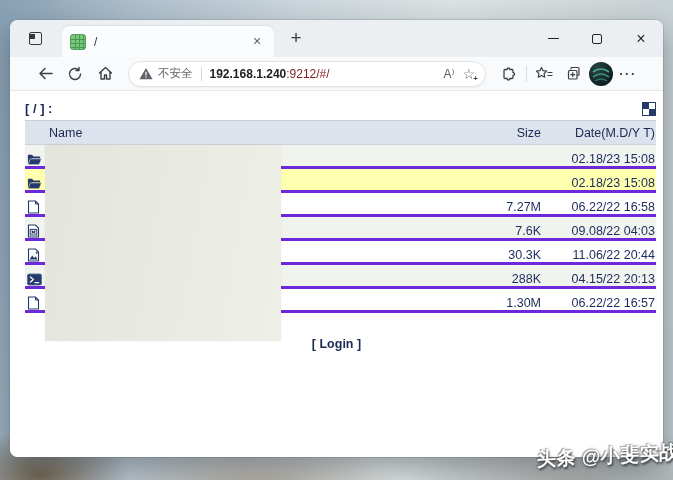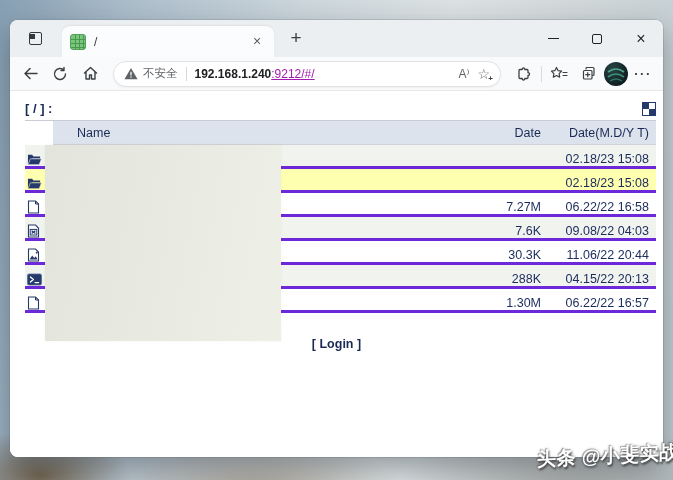--- a/index.html
+++ b/index.html
@@ -43,33 +43,33 @@
   .newtab { font-size:19px; font-weight:300; color:#3c4043; margin-left:10px; width:24px; height:24px;
     line-height:22px; text-align:center; border-radius:5px; cursor:pointer; }
   .tab-spacer { flex:1; }
   .wctrl { width:44px; height:37px; display:flex; align-items:center; justify-content:center; cursor:pointer; }
   .min-glyph { width:11px; border-top:1.3px solid #1f2326; display:block; }
   .max-glyph { width:10px; height:10px; border:1.3px solid #1f2326; border-radius:2px; display:block; }
   .close-glyph { font-size:16px; color:#1f2326; line-height:1; }
 
   
   .toolbar { height:34px; background:#f9fafb; border-bottom:1px solid #e4e6e8;
-    display:flex; align-items:center; padding:0 5px; flex:0 0 auto; }
+    display:flex; align-items:center; padding:0 20px; flex:0 0 auto; }
   .navbtn { width:30px; height:28px; display:flex; align-items:center; justify-content:center;
     border-radius:5px; cursor:pointer; flex:0 0 auto; color:#3c4043; }
   .navbtn svg { display:block; }
   .addressbar { flex:1; height:26px; margin:0 8px; background:#fff; border:1px solid #e0e2e4;
     border-radius:13px; display:flex; align-items:center; padding:0 10px;
     box-shadow:0 1px 2px rgba(0,0,0,.05); cursor:text; min-width:0; }
   .sec-chip { display:flex; align-items:center; gap:5px; cursor:pointer; flex:0 0 auto; }
   .sec-text { font-size:11.5px; color:#5f6368; }
   .addr-div { width:1px; height:14px; background:#d6d8da; margin:0 8px; flex:0 0 auto; }
   .url { font-size:12px; white-space:nowrap; overflow:hidden; flex:1; min-width:0; }
   .url .host { color:#202124; font-weight:700; }
-  .url .suffix { color:#a21caf;text-decoration:underline; }
+  .url .suffix { color:#7f1d1d; }
   .pill-icon { font-size:12px; color:#5f6368; margin-left:8px; flex:0 0 auto; cursor:pointer; }
   .star-plus { position:relative; font-size:14px; line-height:1; color:#5f6368; }
   .star-plus .plus { position:absolute; right:-4px; bottom:-2px; font-size:8px; font-weight:700;
     background:#fff; border-radius:50%; padding:0 1px; color:#3c4043; }
   .tb-icon { width:30px; height:28px; display:flex; align-items:center; justify-content:center;
     border-radius:5px; cursor:pointer; flex:0 0 auto; color:#3c4043; }
   .tb-div { width:1px; height:16px; background:#d9dbdd; margin:0 2px; flex:0 0 auto; }
   .avatar { width:24px; height:24px; border-radius:50%; overflow:hidden; flex:0 0 auto; cursor:pointer;
     background:radial-gradient(circle at 35% 30%, #274645, #0d1b20 75%); position:relative; }
   .more-dots { font-size:13px; letter-spacing:1.5px; color:#3c4043; font-weight:700; }
@@ -78,28 +78,28 @@
   .content { flex:1; background:#fff; position:relative; font-size:12.5px; color:#1b2b5b; }
   .path-row { display:flex; align-items:center; justify-content:space-between;
     margin:10px 7px 4px 15px; }
   .breadcrumb { font-weight:700; font-size:13px; color:#1a2a55; }
   .checker { width:14px; height:14px; border:1px solid #25396b; display:grid;
     grid-template-columns:1fr 1fr; grid-template-rows:1fr 1fr; cursor:pointer; background:#fff; }
   .checker i:nth-child(1), .checker i:nth-child(4) { background:#25396b; }
 
   .filetable { margin:0 7px 0 15px; border-top:1px solid #c9cdd3; }
   .thead { display:flex; align-items:center; height:24px; background:#dce3ed;
-    border-bottom:1px solid #cfd3d9; font-size:12.5px; color:#1a2a55;margin-left:28px; }
+    border-bottom:1px solid #cfd3d9; font-size:12.5px; color:#1a2a55; }
   .trow { display:flex; align-items:flex-end; height:24px; border-bottom:3px solid #6d28d9; cursor:pointer; }
   .trow.alt { background:#f1f3ef; }
   .trow.hl { background:#ffffb0; }
   .c-icon { width:22px; display:flex; align-items:center; padding-left:2px; flex:0 0 auto; }
   .c-name { flex:1; padding-left:2px; min-width:0; }
   .c-size { width:80px; text-align:right; flex:0 0 auto; }
-  .c-date { width:115px; text-align:right; flex:0 0 auto; padding-right:7px; }
+  .c-date { width:115px; text-align:right; flex:0 0 auto; padding-right:1px; }
 
   .tablewrap { position:relative; }
   .redaction { position:absolute; left:35px; top:25px; width:236px; height:196px; z-index:5;
     background:linear-gradient(100deg,#e3e5dd 0%,#e9ebe3 55%,#eef0e8 100%);
     box-shadow:0 0 3px rgba(0,0,0,.05); }
 
   .login-row { text-align:center; margin-top:24px; }
   .login-link { font-weight:700; font-size:12.5px; color:#1a2a55; cursor:pointer; text-decoration:none; }
 
   
@@ -207,21 +207,21 @@
           <i></i>
           <i></i>
         </span>
     </div>
 
     <div class="tablewrap">
       <div class="filetable">
         <div class="thead">
           <span class="c-icon"></span>
           <span class="c-name">Name</span>
-          <span class="c-size">Date</span>
+          <span class="c-size">Size</span>
           <span class="c-date">Date(M.D/Y T)</span>
         </div>
 
         <div class="trow alt">
           <span class="c-icon">
             <svg width="15" height="13" viewBox="0 0 16 13">
                 <path d="M1 11.5 V1.5 h4.4 l1.5 1.8 H14 v2 H5.6 L3 11.5 Z" fill="#25396b"></path>
                 <path d="M3.6 5.8 H15.4 L13 12 H1.2 Z" fill="#25396b" stroke="#fff" stroke-width="0.6"></path>
               </svg>
           </span>

